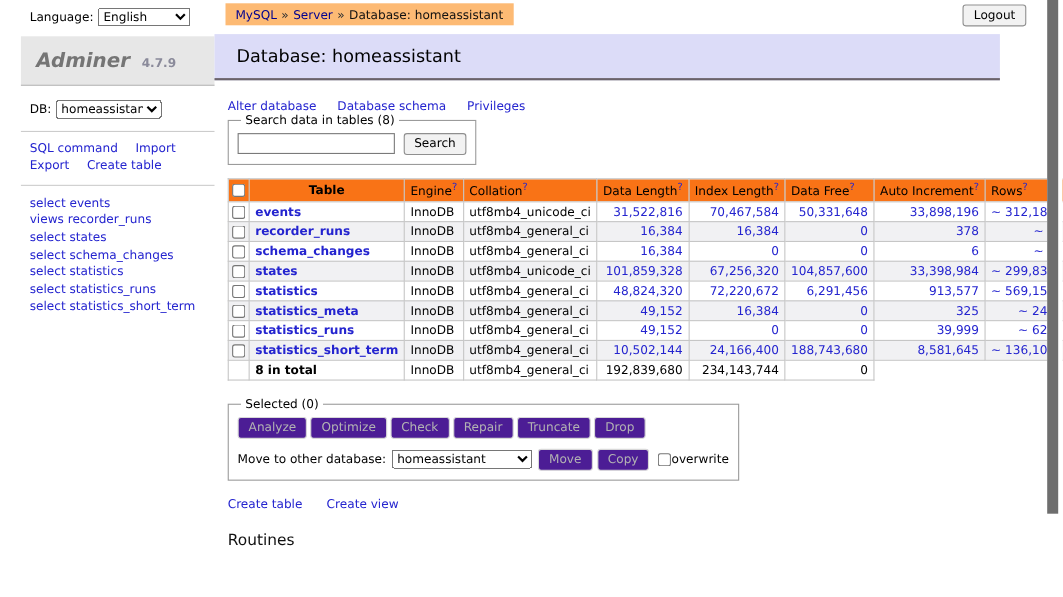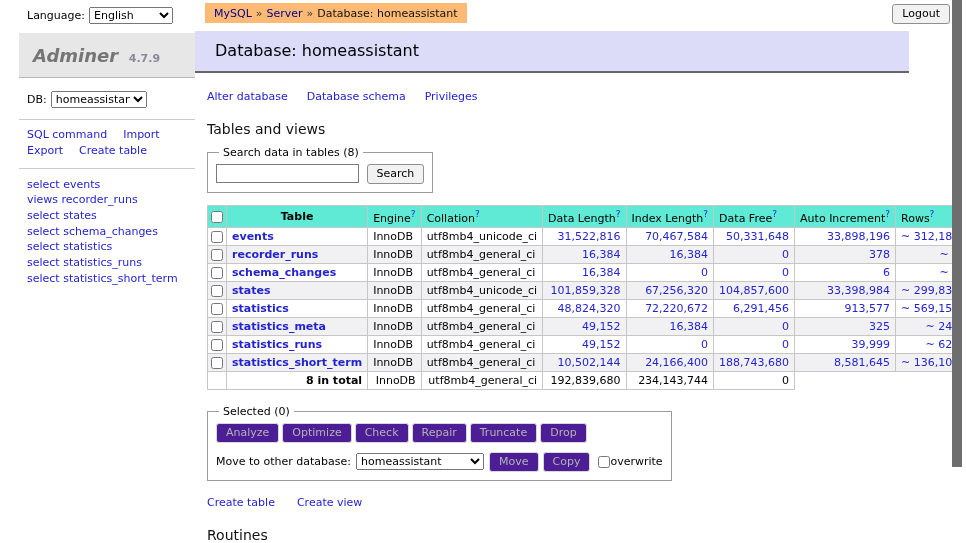--- a/index.html
+++ b/index.html
@@ -44,21 +44,21 @@
   main { position: absolute; left: 195px; top: 0; width: 714px; }
   .breadcrumb {
     display: inline-block;
     background: #fdba74;
     padding: 4px 9px 3px;
     margin: 3px 0 0 10px;
     color: #111;
   }
   .breadcrumb a { color: #000090; }
   .breadcrumb .sep { color: #333; margin: 0 4px; }
-  .logout-btn { position: absolute; top: 4px; right: 16px; }
+  .logout-btn { position: absolute; top: 4px; right: 33px; }
 
   button {
     background: #f2f2f2;
     border: 1px solid #8f8f8f;
     border-radius: 3px;
     padding: 2px 9px 3px;
     color: #000;
     cursor: pointer;
   }
   button:disabled { color: #b3b3b3; border-color: #d8d8d8; background: #4c1d95; cursor: default; }
@@ -76,29 +76,29 @@
   .nav-links a { margin-right: 19px; }
   h3 { font-weight: normal; font-size: 14px; margin: 18px 0 9px; color: #111; }
 
   fieldset { display: inline-block; border: 1px solid #9b9b9b; padding: 5px 8px 8px; }
   legend { padding: 0 4px; margin-left: 3px; }
   .search-input { width: 143px; height: 19px; border: 1px solid #7a7a7a; padding: 1px 3px; }
   .search-fieldset button { margin-left: 4px; }
 
   table { border-collapse: collapse; margin-top: 12px; }
   td, th { border: 1px solid #c6c6c6; padding: 2px 5px; height: 18px; white-space: nowrap; }
-  thead th { background: #5eead4; font-weight: normal; text-align: left; margin-left: 16px; }
+  thead th { background: #f97316; font-weight: normal; text-align: left; margin-left: 16px; }
   thead th.col-table { font-weight: bold; text-align: center; }
   thead th sup a { font-size: 9px; }
   tbody tr:nth-child(even) { background: #f1f1f3; }
   td.num { text-align: right; }
   td.name a { font-weight: bold; }
   td.cb, th.cb { text-align: center; padding: 1px 3px; }
   input[type="checkbox"] { width: 12px; height: 12px; vertical-align: middle; }
-  tr.total-row td { background: #fff; text-align: right; }
+  tr.total-row td { background: #fff; }
   tr.total-row td.total-label { font-weight: bold; }
   td.plain { border: none; background: #fff; }
 
   .selected-fieldset { margin-top: 15px; }
   .selected-buttons button { margin-right: 3px; }
   .move-row { margin-top: 9px; }
   .move-row select { width: 128px; margin: 0 5px; }
   .move-row button { margin-right: 4px; }
   .move-row .overwrite { margin-left: 4px; }
   .link-row { margin-top: 15px; }
@@ -137,21 +137,20 @@
 
 <main>
   <div>
     <span class="breadcrumb"><a>MySQL</a><span class="sep">»</span><a>Server</a><span class="sep">»</span><span>Database: homeassistant</span></span>
   </div>
   <h2 class="page-title">Database: homeassistant</h2>
   <div class="inner">
     <p class="nav-links">
       <a>Alter database</a><a>Database schema</a><a>Privileges</a>
     </p>
-    <h3>Tables and views</h3>
     <fieldset class="search-fieldset">
       <legend>Search data in tables (8)</legend>
       <input type="text" class="search-input" value="" style="">
       <button>Search</button>
     </fieldset>
     <table>
       <thead>
           <tr>
             <th class="cb"><input type="checkbox" style=""></th>
             <th class="col-table">Table</th>

